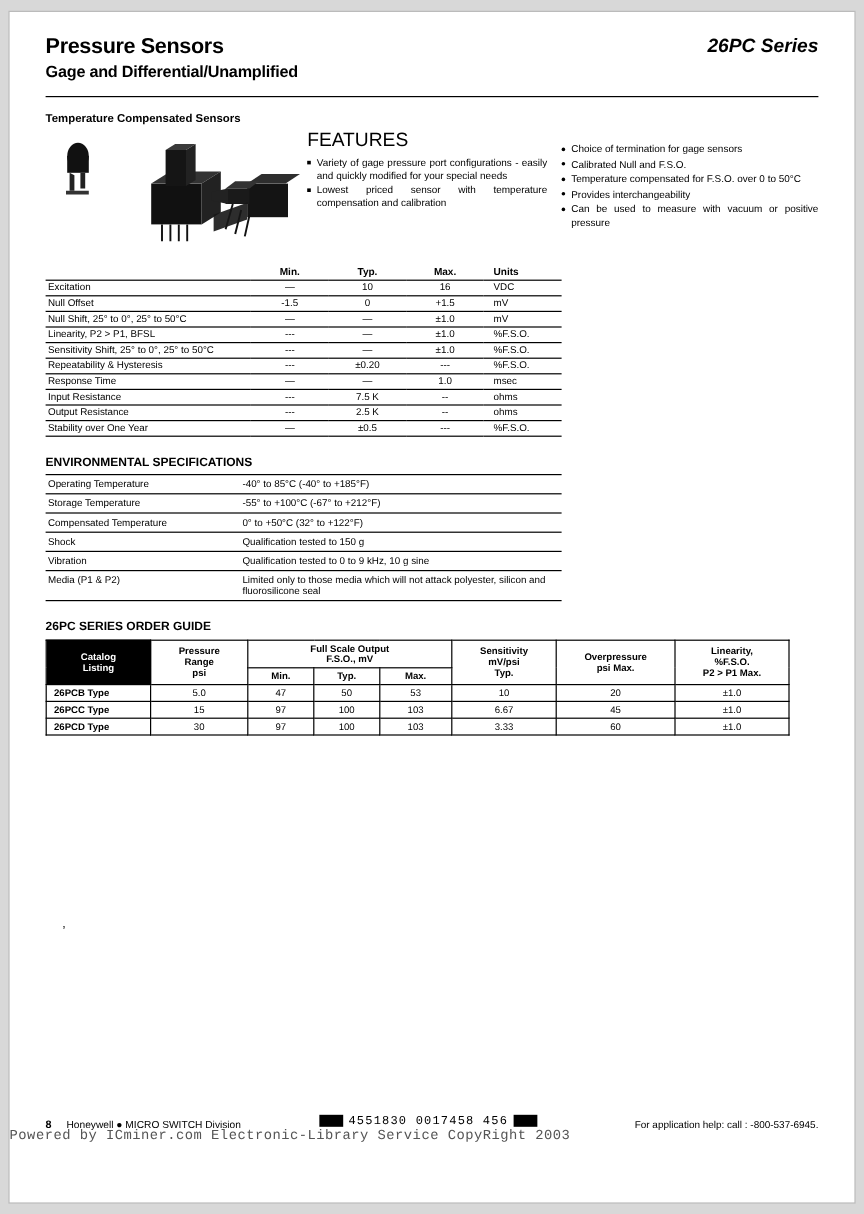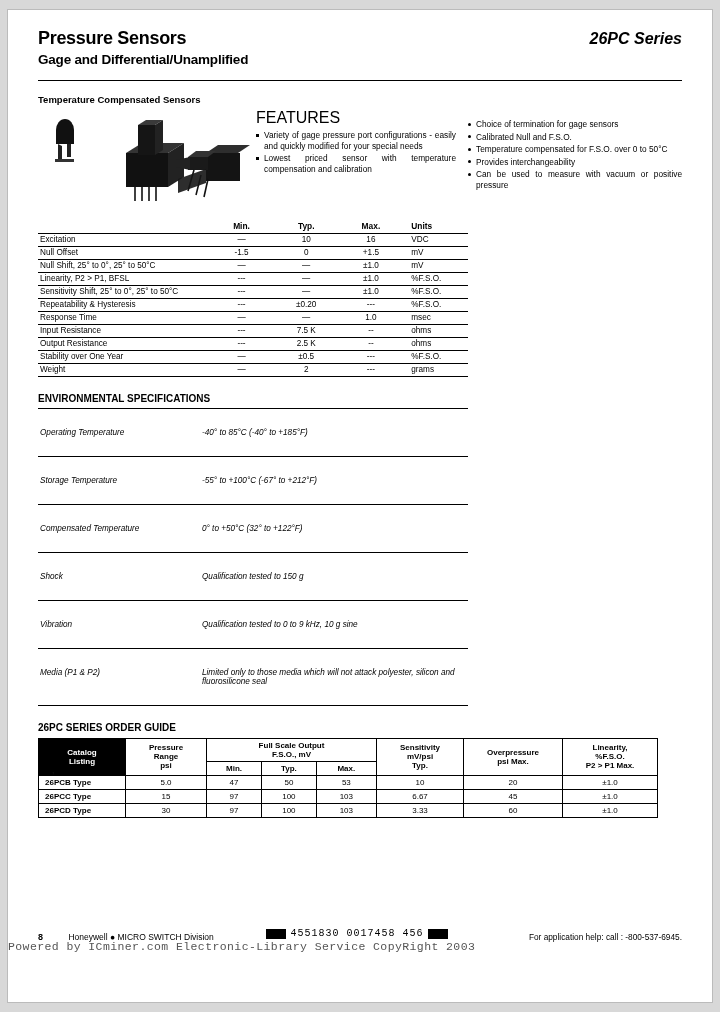--- a/index.html
+++ b/index.html
@@ -63,21 +63,21 @@
   .perf .c{text-align:center;width:58px;}
   .perf .u{text-align:left;width:52px;padding-left:8px;margin-left:32px;}
   .perf thead th{font-weight:bold;font-size:8.4px;text-align:center;padding-bottom:2px;}
   .perf thead th.lbl{text-align:left;}
   .perf thead th.u{text-align:left;}
   .perf thead tr{border-bottom:1px solid #000;}
   .perf tbody tr{border-bottom:1px solid #000;}
 
   
   .env{width:430px;font-size:8.2px;}
-  .env td{padding:19px 2px;vertical-align:top;font-style:italic;}
+  .env td{padding:3px 2px;vertical-align:top;}
   .env tr{border-bottom:1px solid #000;}
   .env tr:first-child{border-top:1px solid #000;}
   .env .k{width:160px;}
   .env .v{width:268px;}
 
   
   .og{margin-top:5px;width:620px;font-size:8px;border:1px solid #000;}
   .og td,.og th{border:1px solid #000;text-align:center;padding:2px 1px;}
   .og thead th{font-weight:bold;}
   .og .blk{background:#000;color:#fff;font-weight:bold;font-size:8px;}
@@ -244,27 +244,20 @@
             <td class="c">--</td>
             <td class="u">ohms</td>
           </tr>
         <tr>
             <td class="lbl">Stability over One Year</td>
             <td class="c">—</td>
             <td class="c">±0.5</td>
             <td class="c">---</td>
             <td class="u">%F.S.O.</td>
           </tr>
-        <tr>
-            <td class="lbl">Weight</td>
-            <td class="c">—</td>
-            <td class="c">2</td>
-            <td class="c">---</td>
-            <td class="u">grams</td>
-          </tr>
       </tbody>
     </table>
 
     <div class="sec-h2">ENVIRONMENTAL SPECIFICATIONS</div>
     <table class="env">
       <tbody>
         <tr>
             <td class="k">Operating Temperature</td>
             <td class="v">-40° to 85°C (-40° to +185°F)</td>
           </tr>
@@ -363,21 +356,21 @@
       </tbody>
     </table>
 
   </div>
 
   <div class="stray">’</div>
 
   <div class="footer">
     <div class="foot-left">
       <span class="pg">8</span>
-      <span style="margin-left:23px;">Honeywell ● MICRO SWITCH Division</span>
+      <span style="margin-left:10px;">Honeywell ● MICRO SWITCH Division</span>
     </div>
     <div class="barcode">
       <svg width="22" height="12" style="vertical-align:middle">
         <rect x="0" y="1" width="20" height="10" fill="#000"></rect>
       </svg>
       <span class="bc-num">4551830 0017458 456</span>
       <svg width="22" height="12" style="vertical-align:middle">
         <rect x="2" y="1" width="20" height="10" fill="#000"></rect>
       </svg>
     </div>

